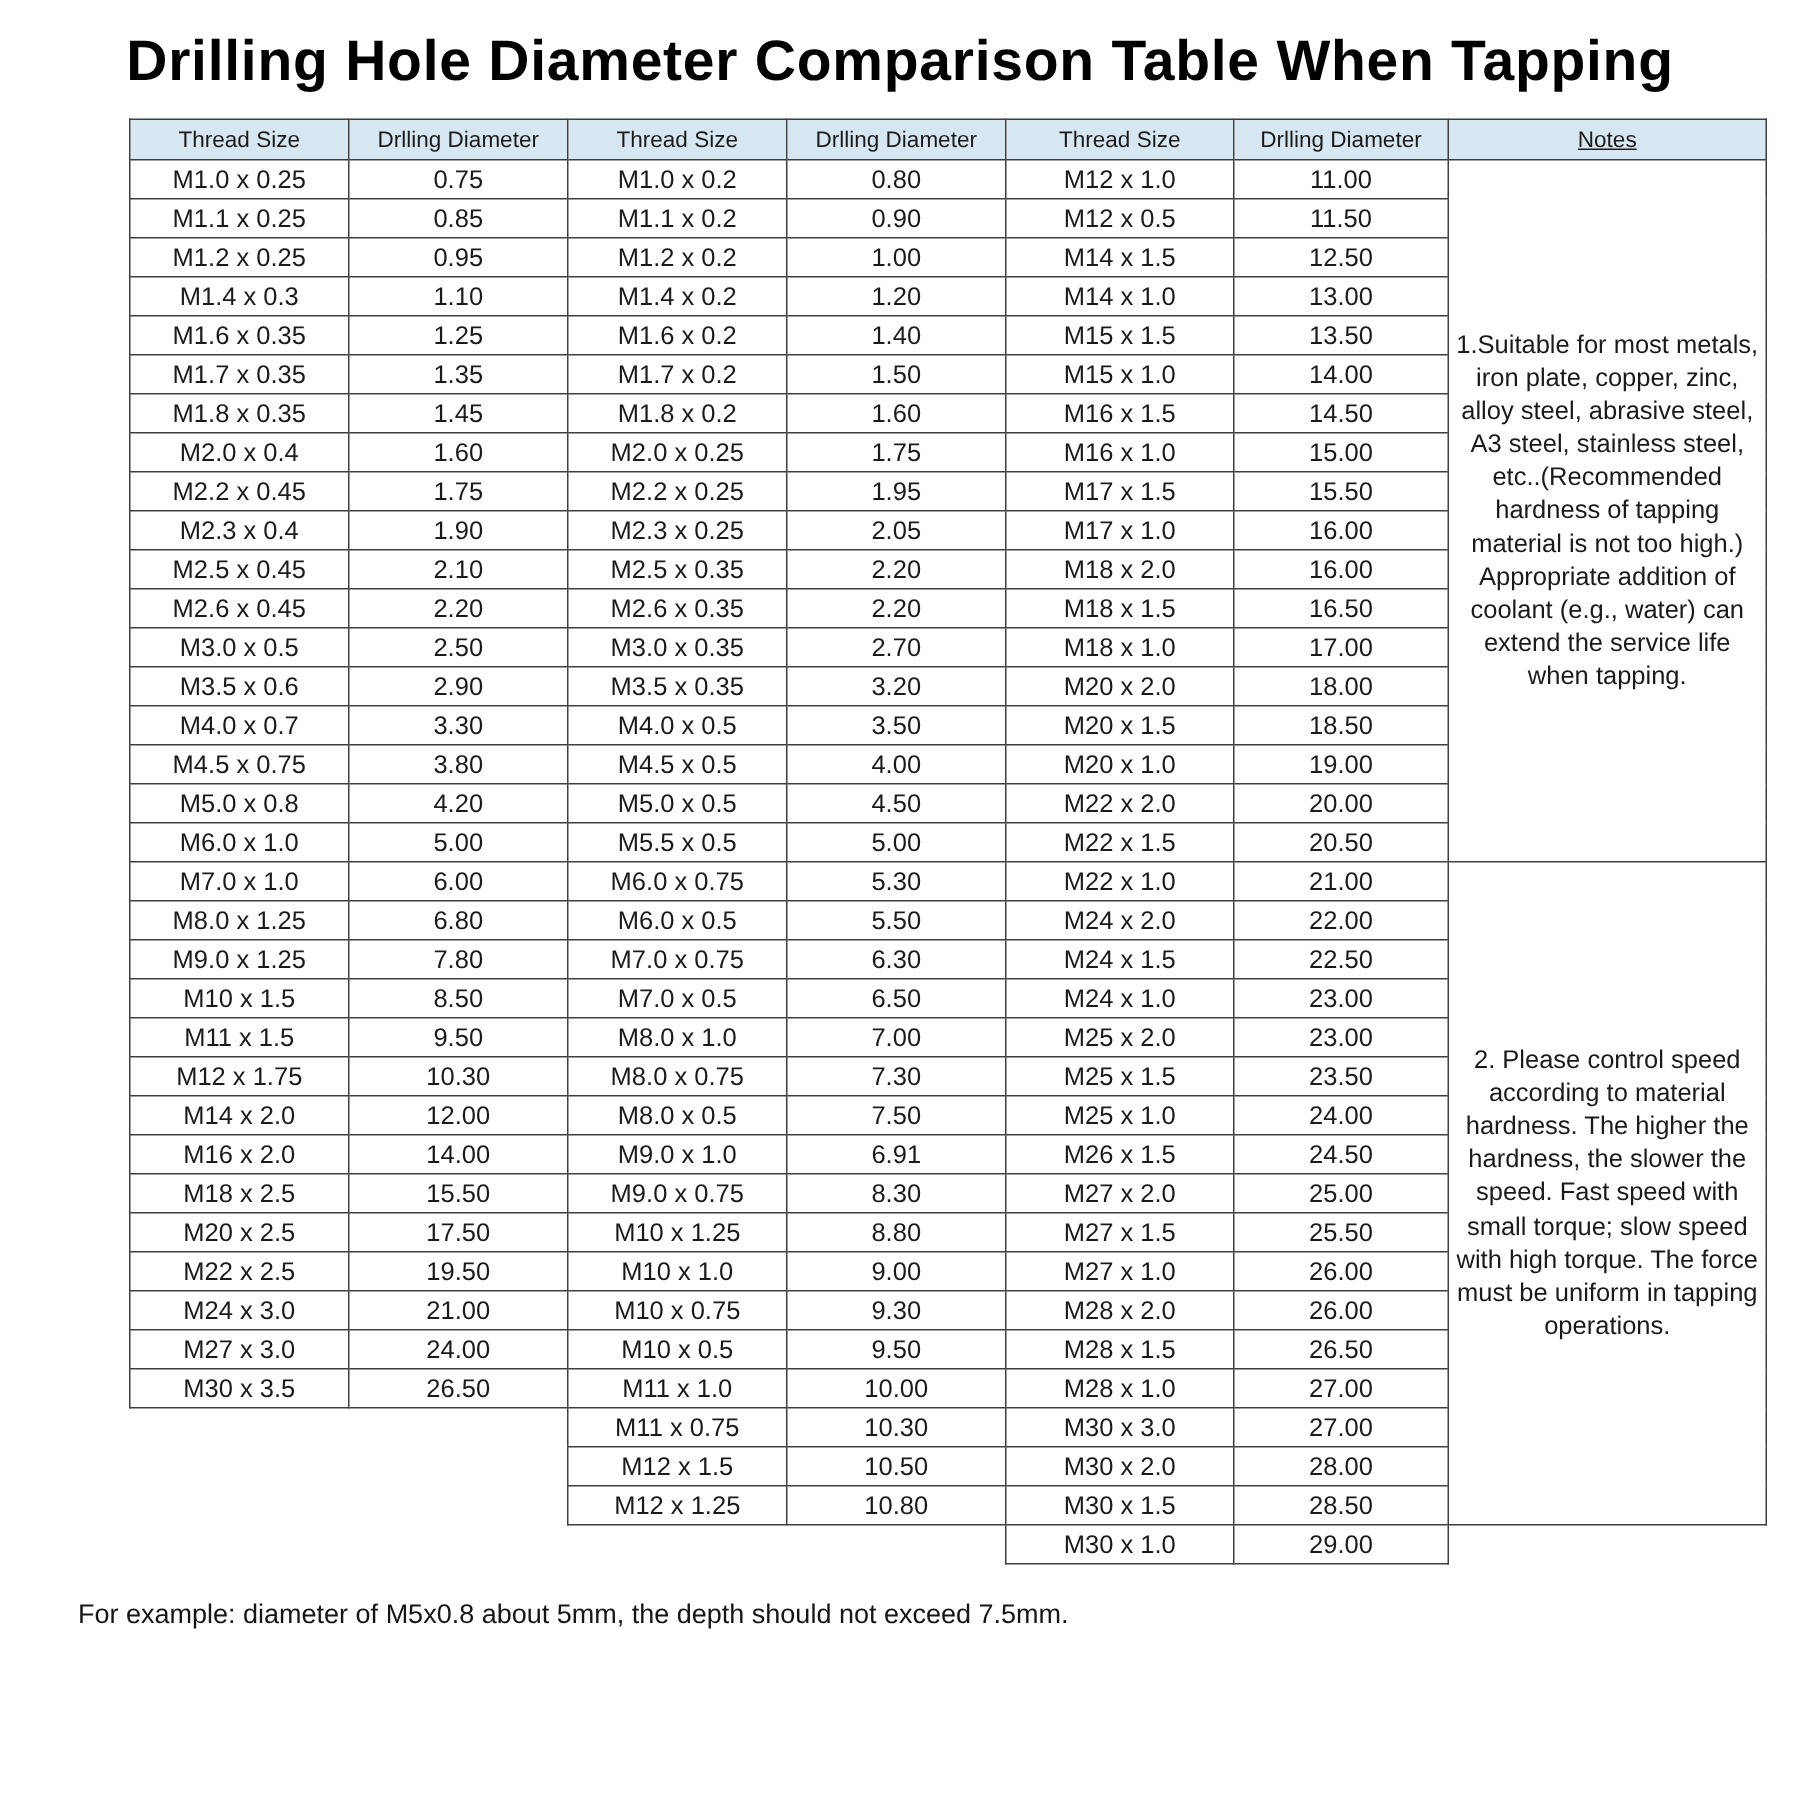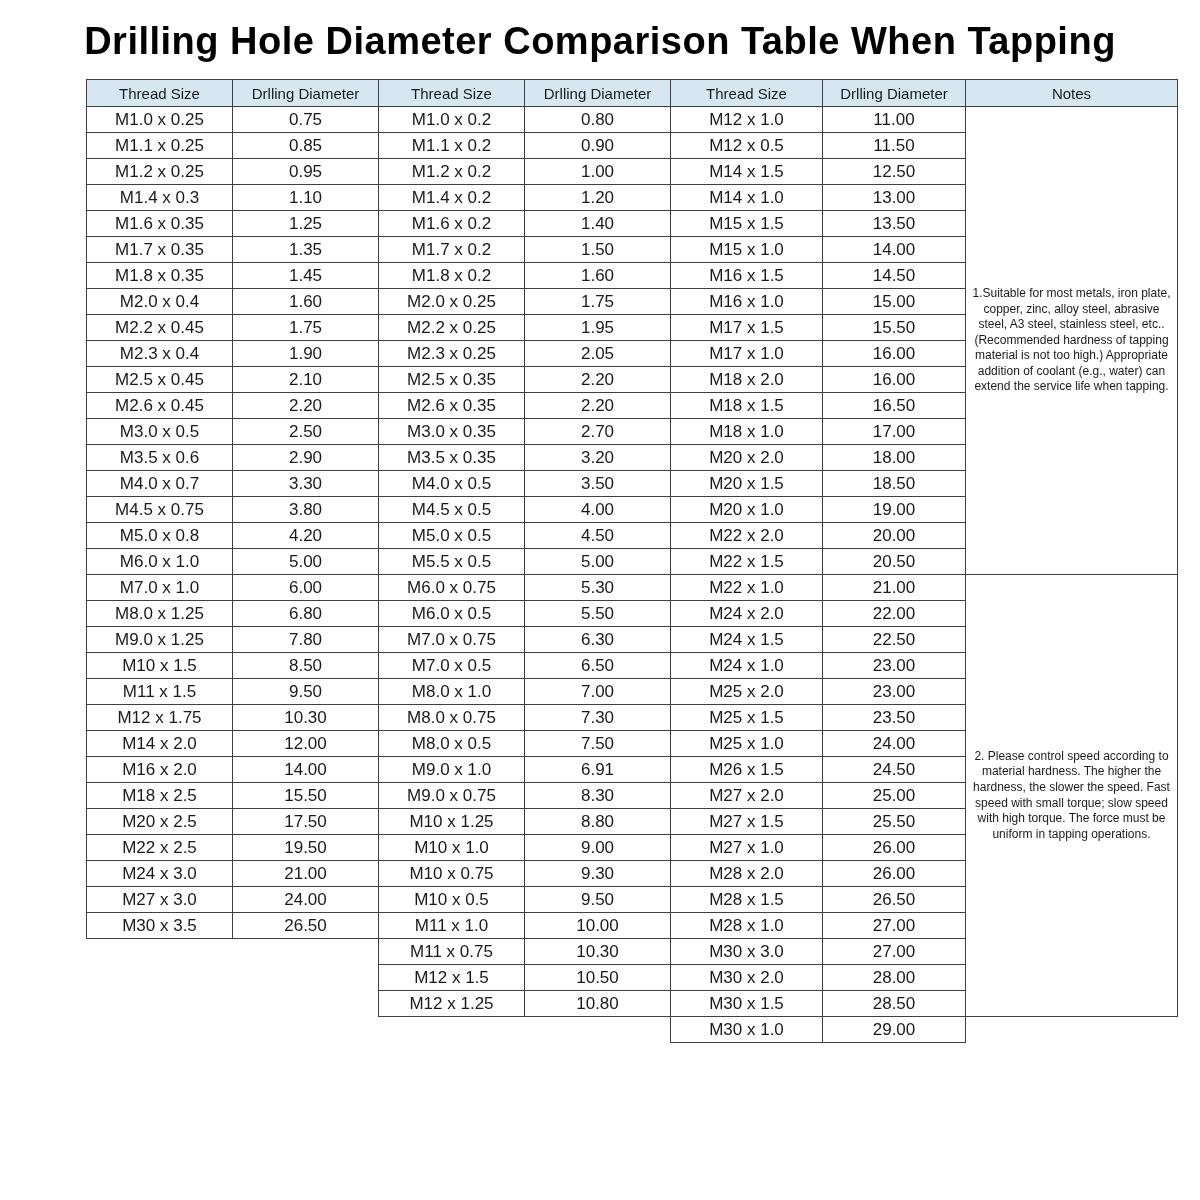--- a/index.html
+++ b/index.html
@@ -36,21 +36,21 @@
   }
   .tap-table th {
     height: 26px;
     font-weight: 400;
     font-size: 15px;
   }
   .tap-table td {
     height: 25px;
   }
   .tap-table td.notes-cell {
-    font-size: 12px;
+    font-size: 17px;
     line-height: 1.3;
     padding: 6px 3px;
     vertical-align: middle;
   }
   .tap-table td.void {
     border: none;
     background: transparent;
   }
   .footer-notes {
     margin: 24px 0 0 28px;
@@ -81,21 +81,21 @@
     <col style="width:212px">
   </colgroup>
   <thead>
       <tr>
         <th style="background: rgb(215, 231, 242);">Thread Size</th>
         <th style="background: rgb(215, 231, 242);">Drlling Diameter</th>
         <th style="background: rgb(215, 231, 242);">Thread Size</th>
         <th style="background: rgb(215, 231, 242);">Drlling Diameter</th>
         <th style="background: rgb(215, 231, 242);">Thread Size</th>
         <th style="background: rgb(215, 231, 242);">Drlling Diameter</th>
-        <th style="background: rgb(215, 231, 242);">Notes</th>
+        <th style="background: rgb(215, 231, 242); text-decoration: underline;">Notes</th>
       </tr>
     </thead>
   <tbody>
       <tr>
         <td>M1.0 x 0.25</td>
         <td>0.75</td>
         <td>M1.0 x 0.2</td>
         <td>0.80</td>
         <td>M12 x 1.0</td>
         <td>11.00</td>
@@ -380,13 +380,14 @@
         <td class="void"></td>
         <td class="void"></td>
         <td>M30 x 1.0</td>
         <td>29.00</td>
         <td class="void"></td>
       </tr>
     </tbody>
 </table>
 
 <div class="footer-notes">
+  <div class="footer-line indent">For example: diameter of M5x0.8 about 5mm, the depth should not exceed 7.5mm.</div>
 </div>
 
 </body></html>

